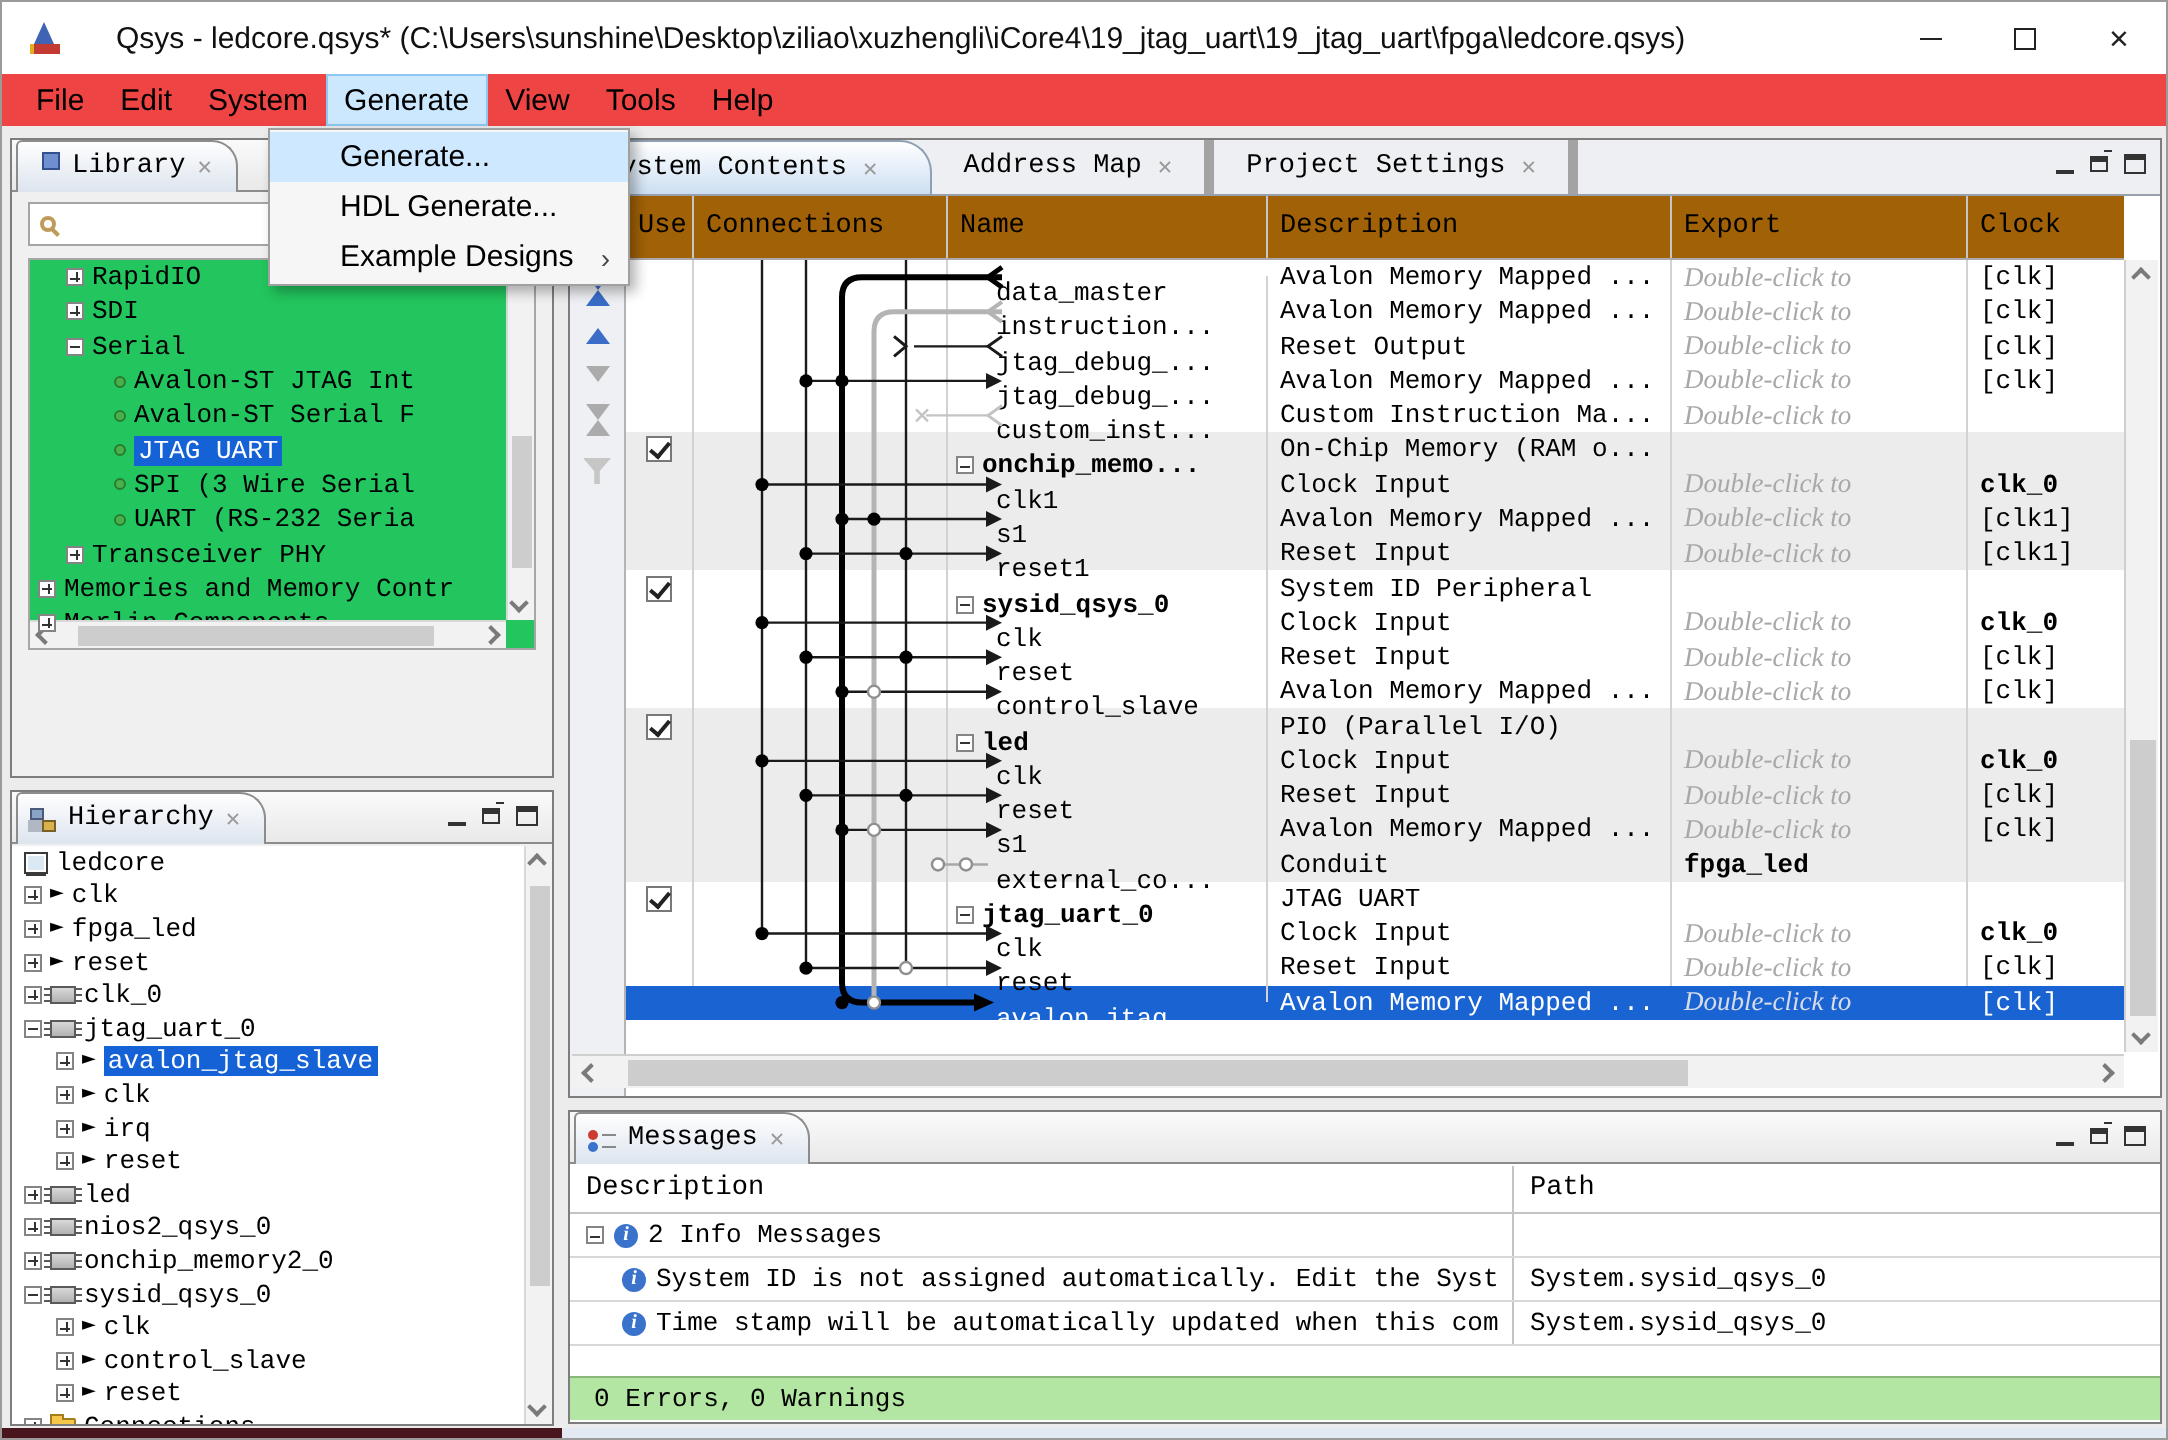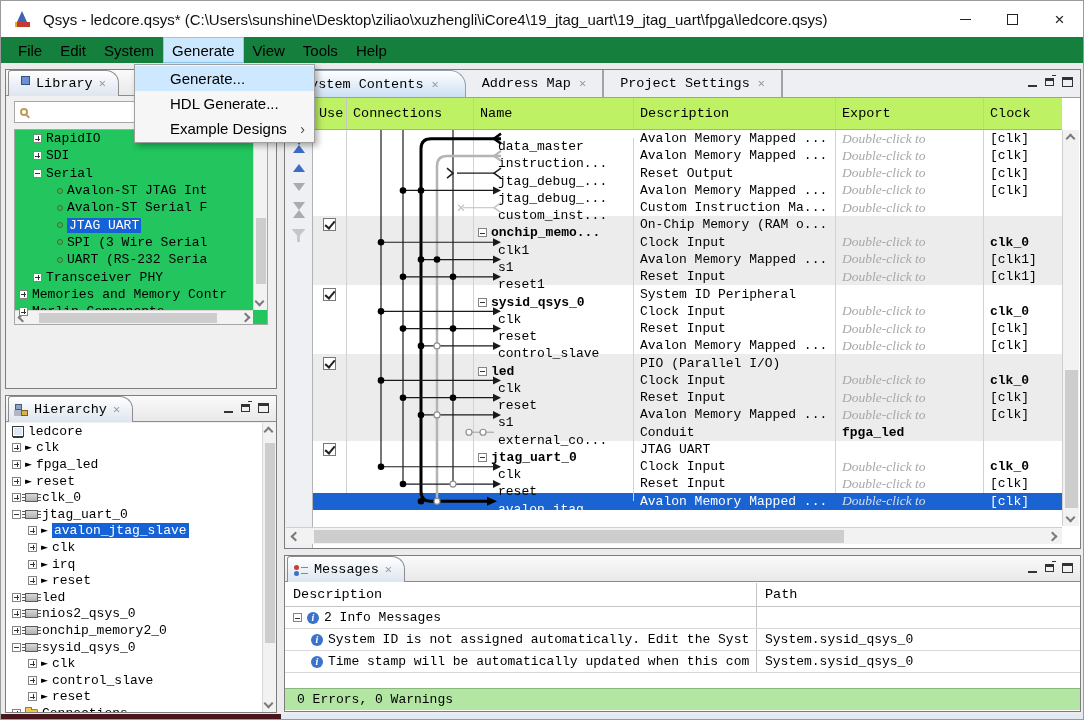--- a/index.html
+++ b/index.html
@@ -1,32 +1,32 @@
 <!DOCTYPE html>
 <html><head>
 <meta charset="utf-8">
 <style>
   * { margin:0; padding:0; box-sizing:border-box; }
   html,body { width:1084px; height:720px; }
   body { position:relative; font-family:"Liberation Sans",sans-serif; background:#ececec; overflow:hidden; border:1px solid #9a9a9a; }
 
   
-  .titlebar { position:absolute; left:0; top:0; width:100%; height:36px; background:#fff; display:flex; align-items:center; }
+  .titlebar { position:absolute; left:0; top:0; width:100%; height:36px; background:#fff; display:flex; align-items:center;gap:15px; }
   .appicon { width:16px; height:16px; margin-left:13px; position:relative; flex:none; }
   .appicon::before { content:""; position:absolute; left:3px; top:0; width:10px; height:11px; background:#3f64b4; clip-path:polygon(50% 0,100% 100%,0 100%); }
   .appicon::after { content:""; position:absolute; left:1px; bottom:0; width:13px; height:5px; background:#c23a32; border-left:2px solid #e0b020; }
   .title-text { margin-left:13px; font-size:15px; color:#101010; white-space:nowrap; }
   .win-btns { margin-left:auto; display:flex; height:100%; }
   .win-btn { width:47px; display:flex; align-items:center; justify-content:center; color:#222; }
   .glyph-min { width:11px; height:1px; background:#222; }
   .glyph-max { width:11px; height:11px; border:1px solid #222; }
   .glyph-close { font-size:17px; line-height:1; }
 
   
-  .menubar { position:absolute; left:0; top:36px; width:100%; height:26px; background:#15803d; display:flex; align-items:stretch; padding-left:8px; font-size:15px; }
+  .menubar { position:absolute; left:0; top:36px; width:100%; height:26px; background:#ef4444; display:flex; align-items:stretch; padding-left:8px; font-size:15px; }
   .menu-item { display:flex; align-items:center; padding:0 9px; color:#000; }
   .menu-item.active { background:#cce8ff; box-shadow:inset 0 0 0 1px #8ec8f0; }
 
   
   .dropdown { position:absolute; left:133px; top:63px; width:181px; background:#f6f6f6; border:1px solid #a0a0a0; z-index:80; box-shadow:3px 3px 6px rgba(0,0,0,.3); padding:1px 0; }
   .dd-item { height:25px; display:flex; align-items:center; padding-left:35px; font-size:15px; position:relative; color:#000; }
   .dd-item.hl { background:#cde8ff; }
   .dd-sub { position:absolute; right:9px; color:#444; font-size:14px; }
 
   
@@ -76,33 +76,33 @@
 
   
   .sb { position:absolute; background:#f2f2f2; }
   .sb-thumb { position:absolute; background:#cdcdcd; }
   .chv { width:7px; height:7px; border-right:2px solid #7a7a7a; border-bottom:2px solid #7a7a7a; position:absolute; }
   .chv.up { transform:rotate(-135deg); } .chv.down { transform:rotate(45deg); }
   .chv.left { transform:rotate(135deg); } .chv.right { transform:rotate(-45deg); }
 
   
   .tabbar { position:absolute; left:0; top:0; right:0; height:28px; background:#edeff2; border-bottom:1px solid #98a0ac; display:flex; }
-  .tab { display:flex; align-items:center; gap:8px; padding:0 16px; font-family:"Liberation Mono","DejaVu Sans Mono",monospace; font-size:13.5px; border-right:2px solid #a3a3a3; color:#000; }
+  .tab { display:flex; align-items:center; gap:8px; padding:0 16px; font-family:"Liberation Mono","DejaVu Sans Mono",monospace; font-size:13.5px; border-right:5px solid #a3a3a3; color:#000; }
   .tab.tabactive { background:linear-gradient(#ffffff,#ccdff2); border:1px solid #8fa0b4; border-bottom:none; border-radius:2px 16px 0 0; padding-right:26px; }
   .toolstrip { position:absolute; left:0; top:28px; width:28px; bottom:0; background:#eef0f3; border-right:1px solid #b4b4b4; display:flex; flex-direction:column; align-items:center; padding-top:14px; gap:11px; }
   .tb-edit { width:16px; height:14px; border:1px solid #7a9ac8; background:#fff; position:relative; }
   .tb-edit::before { content:""; position:absolute; left:0; top:0; right:0; height:3px; background:#7aa6e0; }
   .tb-edit::after { content:""; position:absolute; left:2px; top:5px; width:11px; height:3px; background:#e8a33d; transform:rotate(-38deg); }
   .hourglass { display:flex; flex-direction:column; align-items:center; }
   .tri { width:0; height:0; border-left:6px solid transparent; border-right:6px solid transparent; }
   .tri.up.blue { border-bottom:8px solid #3a6cc8; } .tri.down.blue { border-top:8px solid #3a6cc8; }
   .tri.up.gray { border-bottom:8px solid #ababab; } .tri.down.gray { border-top:8px solid #ababab; }
   .funnel { width:14px; height:13px; background:#c6c6c6; clip-path:polygon(0 0,100% 0,60% 50%,60% 100%,40% 100%,40% 50%); }
 
-  .grid-head { position:absolute; left:28px; top:28px; right:18px; height:32px; background:#bef264; border-bottom:1px solid #aaa; display:flex; font-family:"Liberation Mono","DejaVu Sans Mono",monospace; font-size:13.5px; }
+  .grid-head { position:absolute; left:28px; top:28px; right:18px; height:32px; background:#a16207; border-bottom:1px solid #aaa; display:flex; font-family:"Liberation Mono","DejaVu Sans Mono",monospace; font-size:13.5px; }
   .gh-cell { display:flex; align-items:center; padding-left:6px; border-right:1px solid #c6c6c6; height:100%; }
   .rows { position:absolute; left:28px; top:60px; right:18px; height:381px; background:#fff; overflow:hidden; }
   .mrow { display:flex; height:17.27px; align-items:center; font-family:"Liberation Mono","DejaVu Sans Mono",monospace; font-size:13px; }
   .mrow.gray { background:#ececec; }
   .mrow.msel { background:#1a63d2; color:#fff; }
   .mcell { height:100%; display:flex; align-items:center; border-right:1px solid #d2d2d2; overflow:hidden; white-space:pre; flex:none; }
   .mrow.msel .mcell { border-right-color:transparent; }
   .c-use { width:34px; justify-content:center; }
   .c-conn { width:127px; }
   .c-name { width:160px; gap:4px; padding-left:24px;margin-top:16px; }

